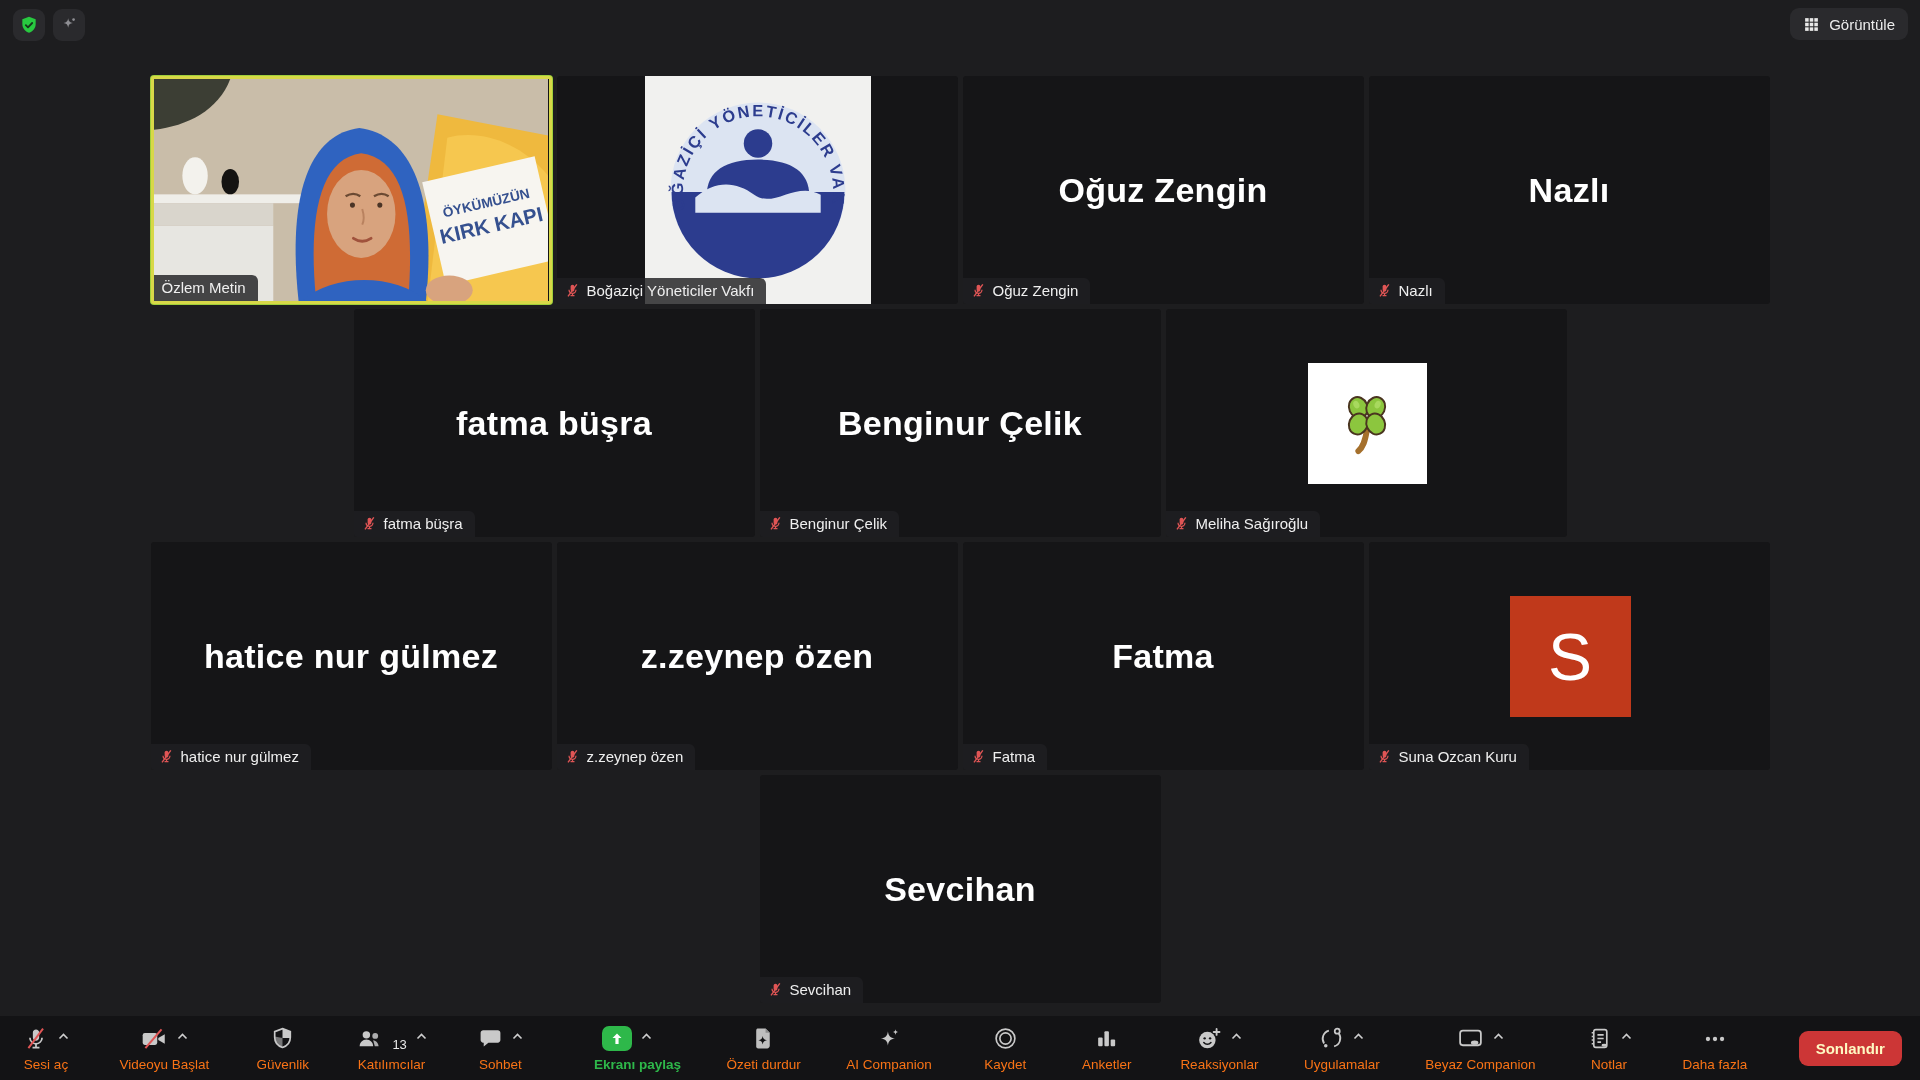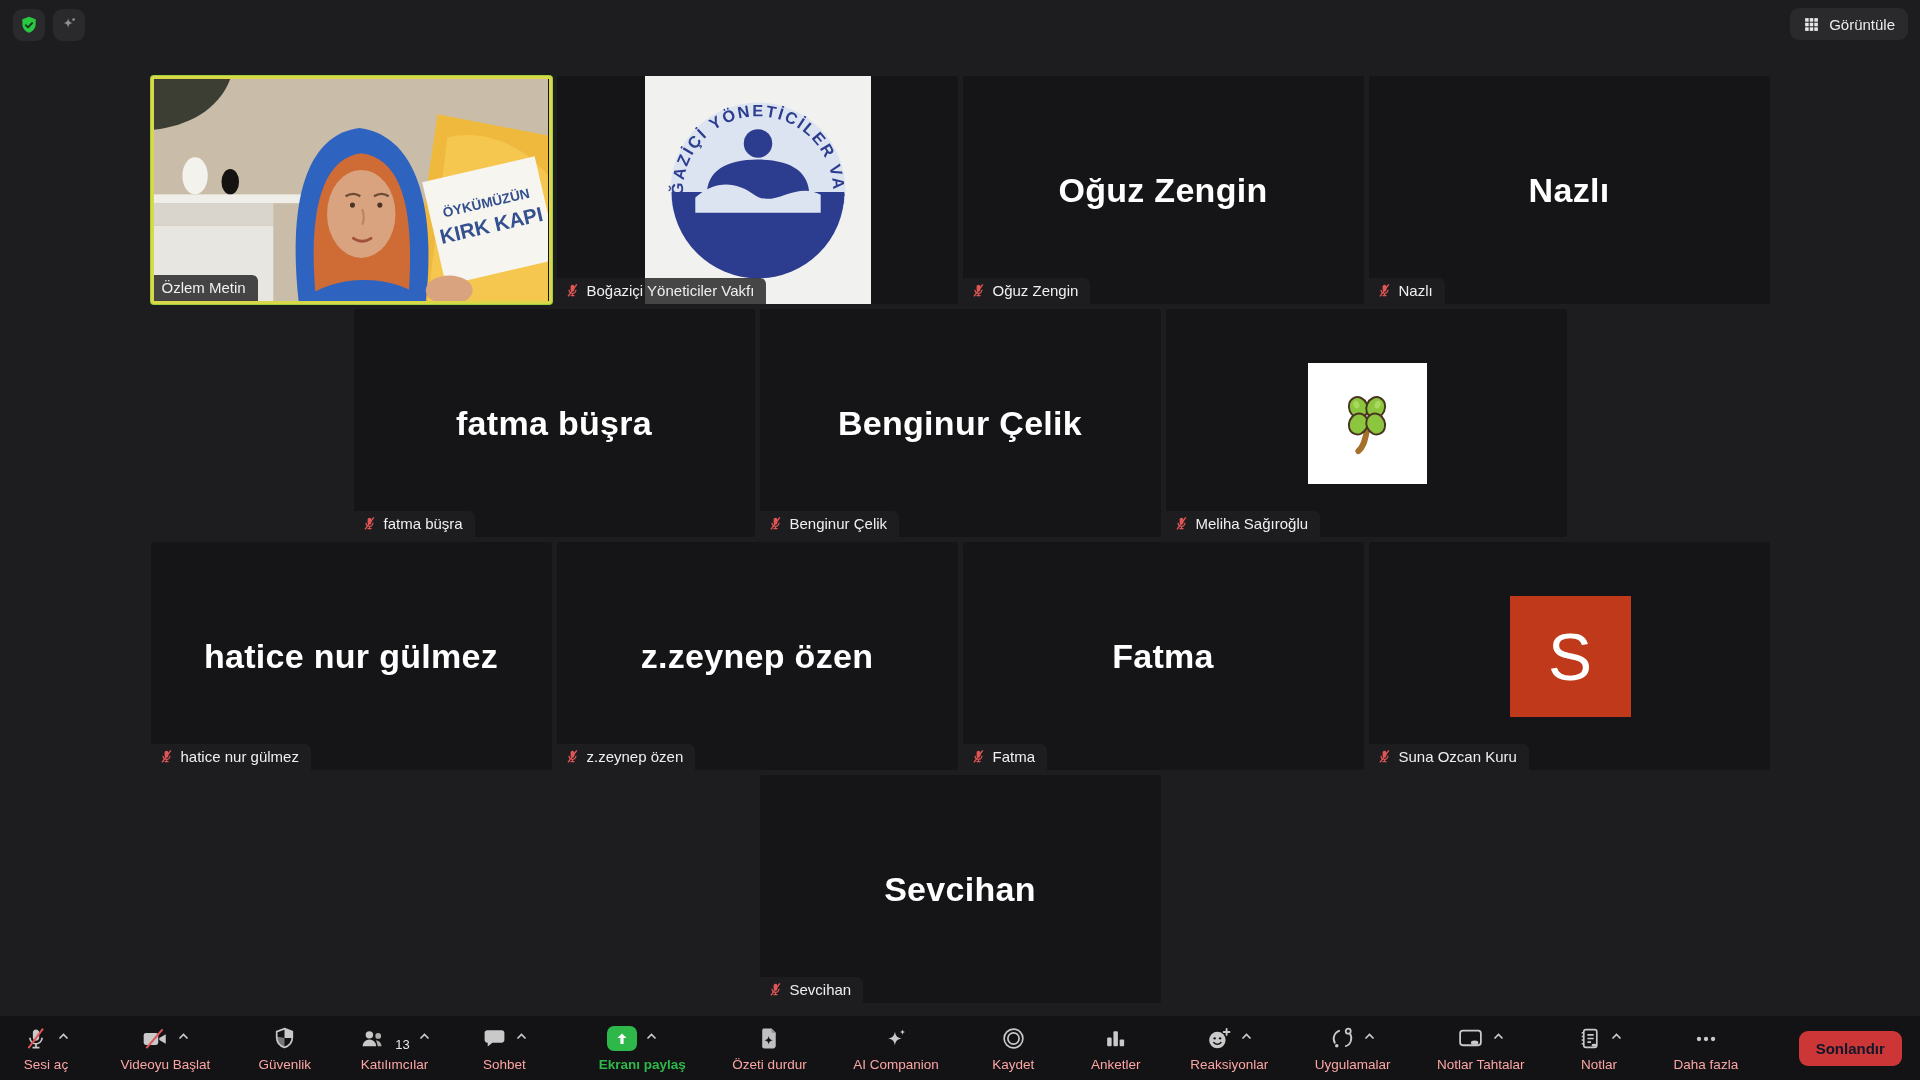--- a/index.html
+++ b/index.html
@@ -30,28 +30,28 @@
   .letter-box{position:absolute;top:54px;left:141px;width:121px;height:121px;
               display:flex;align-items:center;justify-content:center;color:#ffffff;
               font-size:66px;font-weight:400;}
   .video-fill{position:absolute;inset:0;}
 
   
   .toolbar{position:absolute;left:0;right:0;bottom:0;height:64px;background:#131315;
            display:flex;align-items:center;justify-content:space-between;padding:0 18px;}
   .titem{display:flex;flex-direction:column;align-items:center;justify-content:center;gap:4px;min-width:56px;}
   .ticon-row{height:28px;display:flex;align-items:center;gap:9px;}
-  .tlabel{font-size:13.5px;color:#fca5a5;white-space:nowrap;}
+  .tlabel{font-size:13.5px;color:#f97316;white-space:nowrap;}
   .tlabel.green{color:#2eb84a;font-weight:700;padding-left:20px;}
   .count{color:#e8e8e8;font-size:13px;position:relative;top:-6px;margin-top:24px;}
   .chev{position:relative;top:-2px;}
   .share-sq{width:30px;height:25px;background:#2eb84a;border-radius:7px;display:flex;
             align-items:center;justify-content:center;}
-  .end-btn{background:#cc3636;color:#0f172a;font-weight:700;font-size:15px;border:none;
-           border-radius:9px;padding:9px 17px;margin-left:14px;}
+  .end-btn{background:#cc3636;color:#fef9c3;font-weight:700;font-size:15px;border:none;
+           border-radius:9px;padding:9px 17px;margin-left:6px;}
 </style>
 </head>
 <body>
 
 <div class="stage">
 
   <div class="topbar">
     <div class="sq-btn" style="left:13px">
       <svg width="20" height="20" viewBox="0 0 24 24">
         <path d="M12 2l8 3.1v5.6c0 5.2-3.4 9-8 10.6-4.6-1.6-8-5.4-8-10.6V5.1z" fill="#28c940"></path>
@@ -461,21 +461,21 @@
     <div class="titem">
       <div class="ticon-row">
         <svg width="27" height="25" viewBox="0 0 26 24">
           <rect x="3" y="4.5" width="20" height="14" rx="2.6" fill="none" stroke="#c9c9c9" stroke-width="1.7"></rect>
           <ellipse cx="17" cy="16" rx="3.6" ry="2" fill="#c9c9c9"></ellipse>
         </svg>
         <svg class="chev" width="11" height="7" viewBox="0 0 11 7">
           <path d="M1.5 5.5 5.5 1.5 9.5 5.5" stroke="#cfcfcf" stroke-width="1.6" fill="none"></path>
         </svg>
       </div>
-      <div class="tlabel">Notlar Tahtalar</div>
+      <div class="tlabel">Beyaz Companion</div>
     </div>
 
     <div class="titem">
       <div class="ticon-row">
         <svg width="25" height="25" viewBox="0 0 24 24" fill="none" stroke="#c9c9c9" stroke-width="1.6">
           <rect x="6.5" y="3.5" width="12.5" height="17" rx="2"></rect>
           <path d="M10 8.5h6M10 12h6M10 15.5h3.5"></path>
           <path d="M6.5 6.5h-2M6.5 10h-2M6.5 13.5h-2M6.5 17h-2" stroke-width="1.4"></path>
           <ellipse cx="16.5" cy="18.5" rx="2.6" ry="1.4" fill="#c9c9c9" stroke="none"></ellipse>
         </svg>

